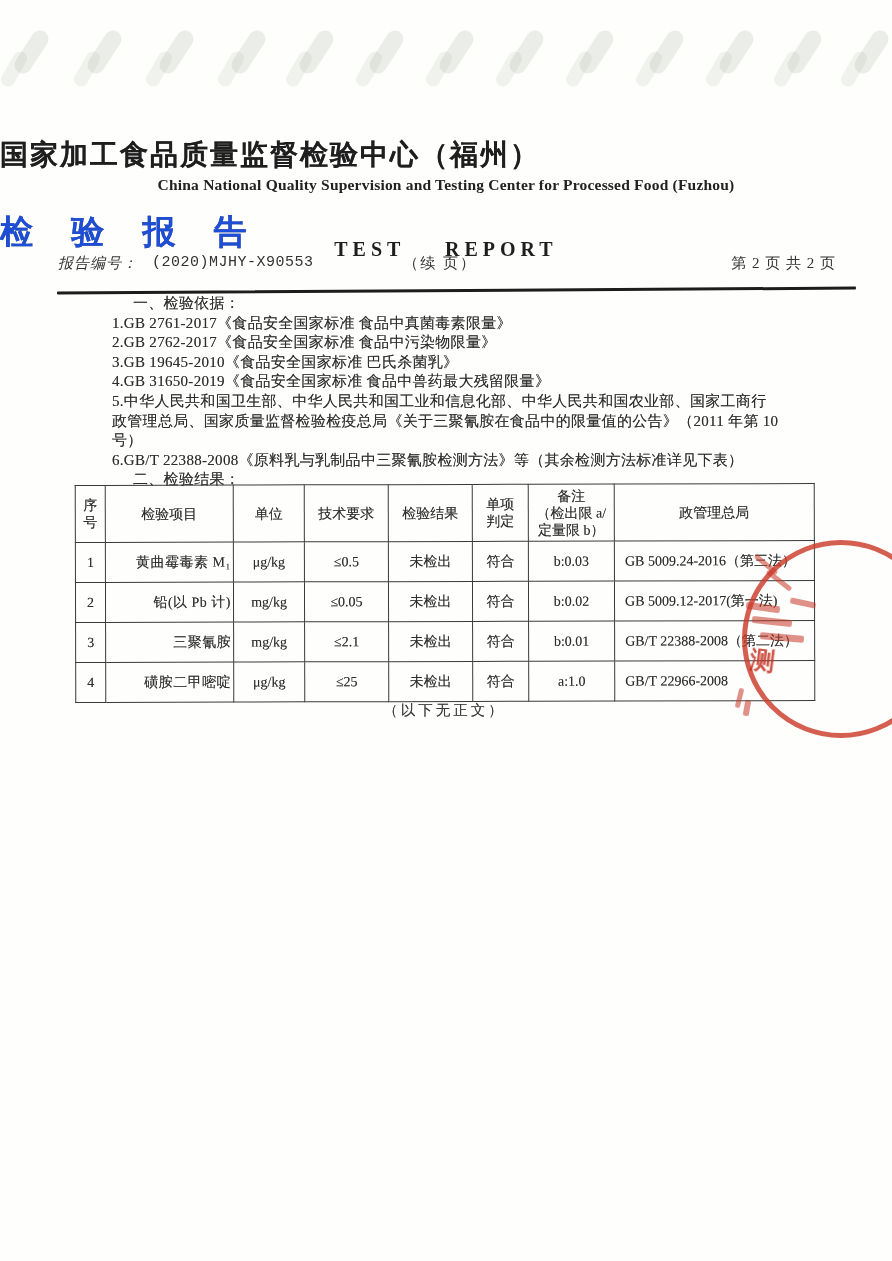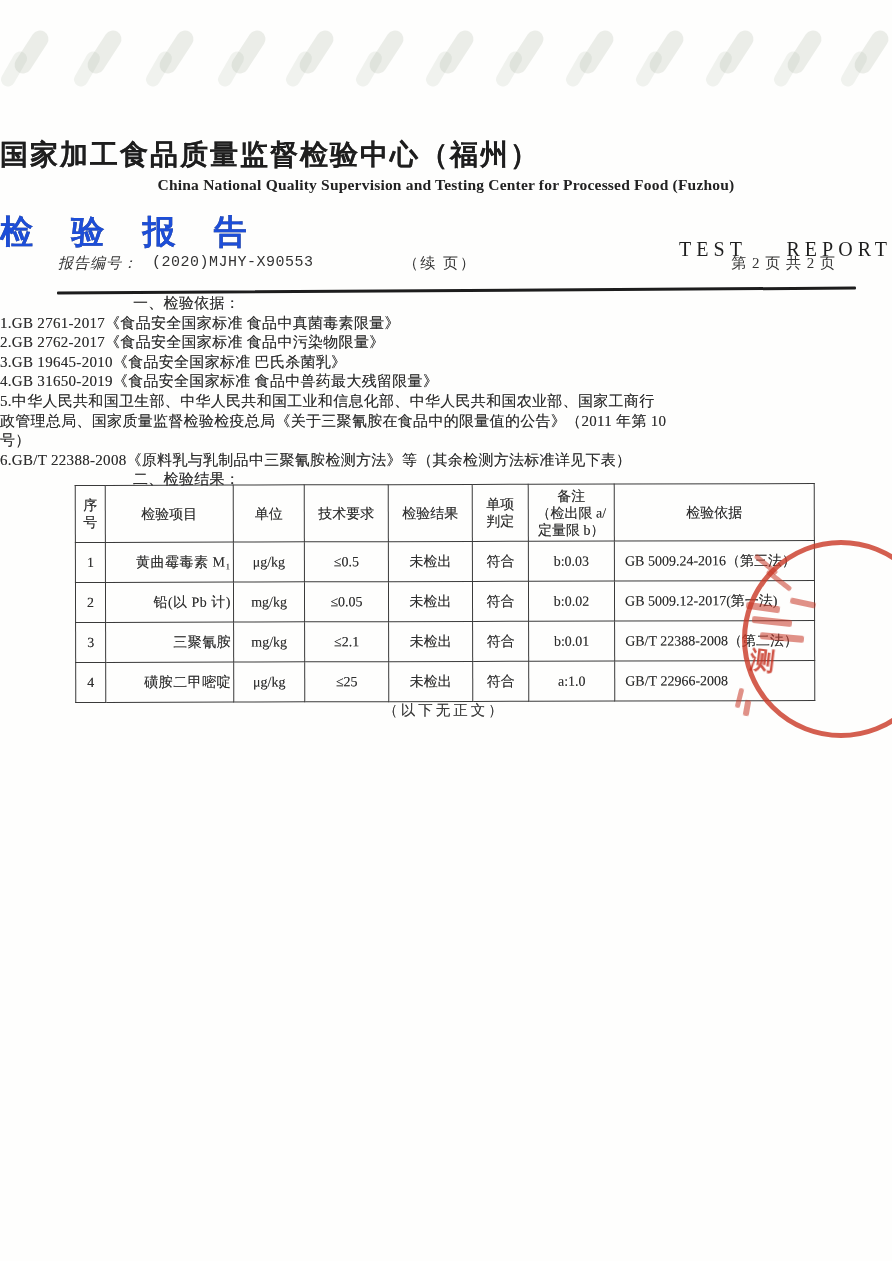--- a/index.html
+++ b/index.html
@@ -16,33 +16,33 @@
     background:rgba(158,170,152,.14);border-radius:8px;transform:rotate(30deg);}
 
   .org-cn{position:absolute;top:136px;left:0;width:100%;
     font-size:28px;font-weight:700;letter-spacing:2px;color:#1e1e1e;
     text-shadow:0 0 .6px rgba(20,20,20,.7);}
   .org-en{position:absolute;top:176px;left:0;width:100%;text-align:center;
     font-size:15.5px;font-weight:700;color:#222;letter-spacing:.2px;}
   .rt-cn{position:absolute;top:210px;left:0;width:100%;text-align:left;
     font-size:33px;font-weight:700;letter-spacing:15px;color:#1d4ed8;
     text-shadow:0 0 .6px rgba(20,20,20,.7);}
-  .rt-en{position:absolute;top:238px;left:0;width:100%;text-align:right;
-    font-size:20px;font-weight:400;letter-spacing:5px;word-spacing:30px;color:#1e1e1e;}
+  .rt-en{position:absolute;top:238px;left:0;width:100%;text-align:center;
+    font-size:20px;font-weight:700;letter-spacing:5px;word-spacing:30px;color:#1e1e1e;}
 
   .meta{position:absolute;top:254px;left:0;width:100%;height:22px;font-size:15px;color:#333;}
   .meta .rn{position:absolute;left:58px;letter-spacing:1px;font-style:italic;}
   .meta .rv{position:absolute;left:152px;font-family:"Liberation Mono","DejaVu Sans Mono",monospace;letter-spacing:.5px;}
   .meta .cont{position:absolute;left:50%;transform:translateX(-58%);letter-spacing:2px;}
   .meta .pg{position:absolute;right:56px;letter-spacing:1px;}
   .rule{position:absolute;left:57px;top:289px;width:799px;height:3.4px;background:#1d1d1d;
     transform:rotate(-0.35deg);border-radius:1px;}
 
   .basis{position:absolute;left:0;top:294px;width:100%;}
-  .bline{font-size:15px;line-height:19.6px;color:#2e2e2e;
+  .bline{padding-left:112px;font-size:15px;line-height:19.6px;color:#2e2e2e;
     text-shadow:0 0 .4px rgba(40,40,40,.55);letter-spacing:.3px;white-space:nowrap;}
   .bline.ind{padding-left:133px;}
 
   .rtable{position:absolute;left:75px;top:484px;width:739px;border-collapse:collapse;
     table-layout:fixed;transform:rotate(-0.15deg);}
   .rtable th,.rtable td{border:1.2px solid #3a3a3a;font-weight:400;
     font-size:14px;color:#2e2e2e;text-align:center;vertical-align:middle;
     text-shadow:0 0 .4px rgba(40,40,40,.5);padding:0 2px;}
   .rtable th{height:56px;white-space:pre-line;line-height:17px;}
   .rtable td{height:39px;}
@@ -134,21 +134,21 @@
 号</th>
           <th>检验项目</th>
           <th>单位</th>
           <th>技术要求</th>
           <th>检验结果</th>
           <th>单项
 判定</th>
           <th>备注
 （检出限 a/
 定量限 b）</th>
-          <th>检验依据</th>
+          <th>政管理总局</th>
         </tr>
       </thead>
     <tbody id="tbody-rows">
         <tr>
           <td class="c0">1</td>
           <td class="c1">黄曲霉毒素 M₁</td>
           <td class="c2">μg/kg</td>
           <td class="c3">≤0.5</td>
           <td class="c4">未检出</td>
           <td class="c5">符合</td>

